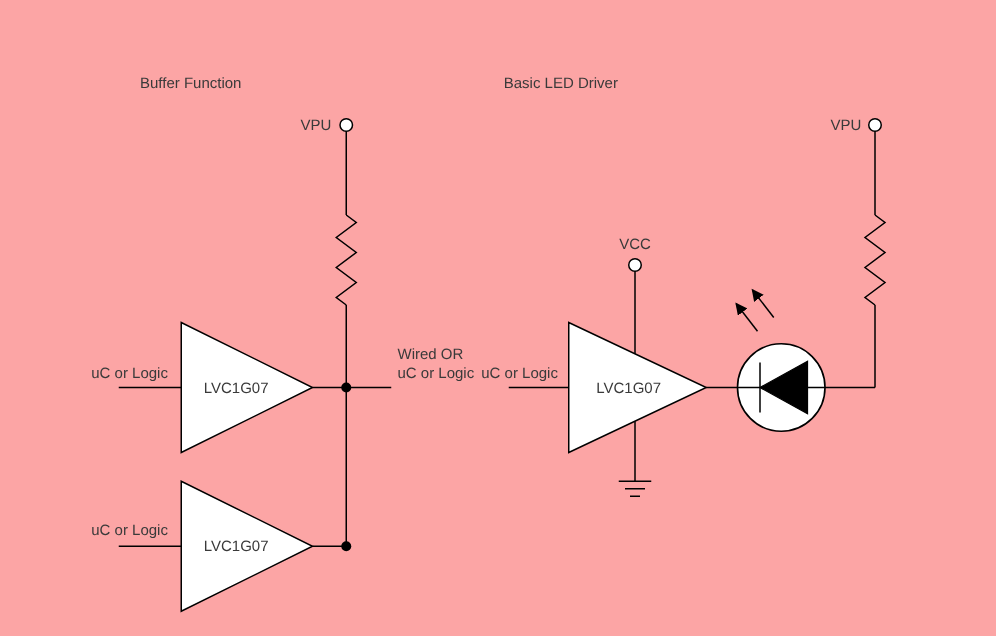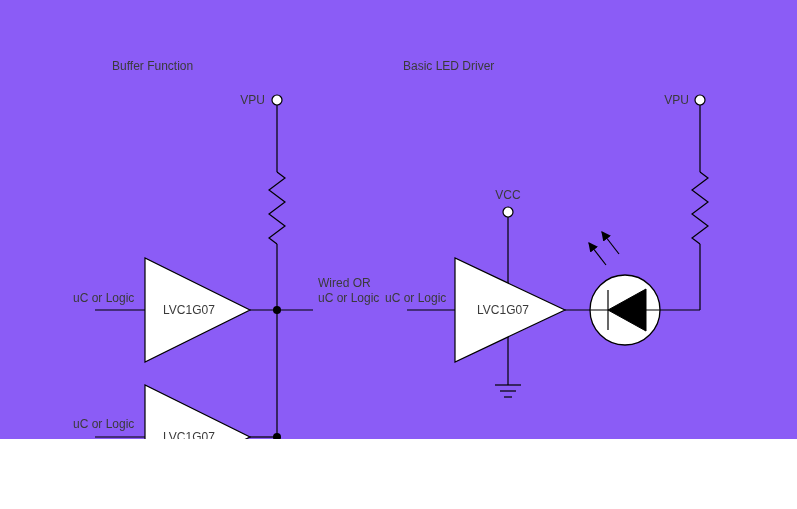--- a/index.html
+++ b/index.html
@@ -3,22 +3,22 @@
 <meta charset="utf-8">
 <style>
   html, body {
     margin: 0;
     padding: 0;
     background: #ffffff;
   }
   .canvas {
     position: relative;
     width: 797px;
-    height: 439px;
-    background: #8b5cf6;
+    height: 509px;
+    background: #fca5a5;
     overflow: hidden;
   }
   svg { display: block; }
   text {
     font-family: "Liberation Sans", "DejaVu Sans", sans-serif;
     font-size: 12px;
     fill: #3a3a3a;
   }
   .wire   { stroke: #000000; stroke-width: 1.2; fill: none; }
   .gate   { fill: #ffffff; stroke: #000000; stroke-width: 1.2; }

